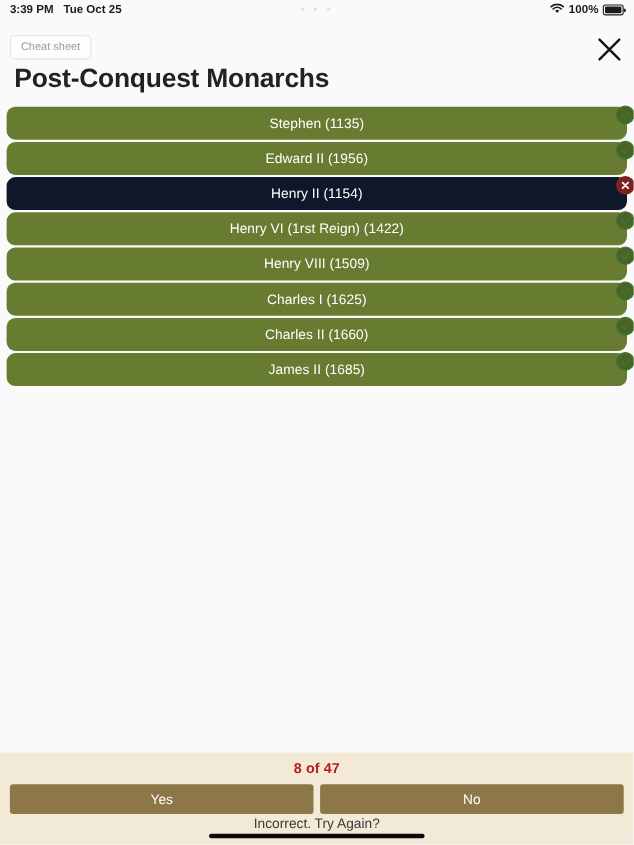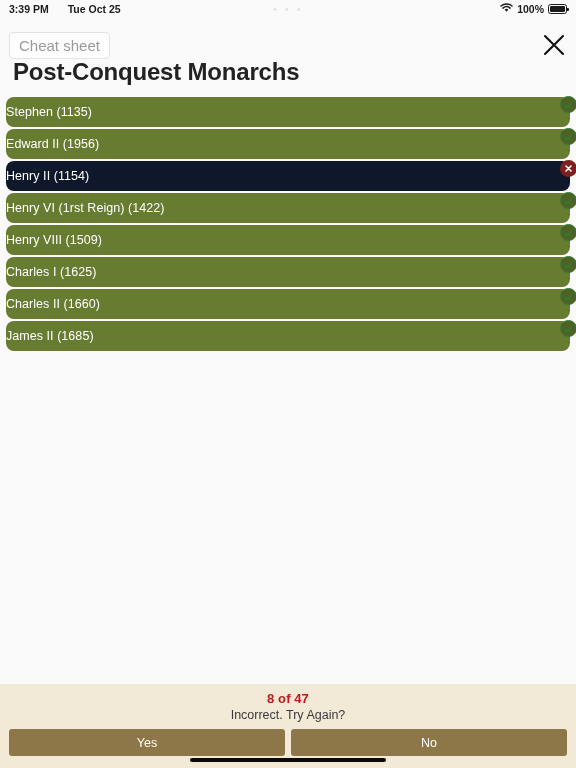--- a/index.html
+++ b/index.html
@@ -22,21 +22,21 @@
     width: 576px;
     height: 18px;
     display: flex;
     align-items: center;
     padding: 0 9px;
     font-size: 10.5px;
     font-weight: bold;
     color: #1c1c1e;
     background: #fafafa;
   }
-  #status-left { display: flex; align-items: center; gap: 19px; }
+  #status-left { display: flex; align-items: center; gap: 9px; }
   #status-center {
     position: absolute;
     left: 0; right: 0;
     text-align: center;
     color: #e2e2e2;
     font-size: 11px;
     letter-spacing: 2.5px;
     font-weight: normal;
     pointer-events: none;
   }
@@ -73,21 +73,21 @@
   #top-bar {
     position: absolute;
     top: 18px; left: 0;
     width: 576px;
     height: 38px;
   }
   #cheat-sheet-button {
     position: absolute;
     left: 9px; top: 14px;
     padding: 4px 9px;
-    font-size: 15px;
+    font-size: 10px;
     color: #9a9a9a;
     background: #fdfdfd;
     border: 1px solid #e4e4e4;
     border-radius: 4px;
     line-height: 1.15;
     cursor: pointer;
   }
   #close-button {
     position: absolute;
     right: 8px; top: 13px;
@@ -112,21 +112,21 @@
     width: 576px;
   }
   .answer-row {
     position: relative;
     margin: 0 0 2px 6px;
     width: 564px;
     height: 30px;
     border-radius: 8px;
     display: flex;
     align-items: center;
-    justify-content: flex-start;
+    justify-content: center;
     cursor: pointer;
   }
   .answer-row.correct { background: #677B31; }
   .answer-row.incorrect { background: #0f172a; }
   .answer-label {
     font-size: 12.5px;
     color: #ffffff;
     letter-spacing: 0.05px;
   }
   .status-badge {
@@ -296,19 +296,19 @@
       <span class="status-badge check">
         <svg width="10" height="10" viewBox="0 0 10 10">
           <path d="M2 5.2 L4 7.2 L8 2.6" stroke="#2f7d32" stroke-width="1.5" fill="none" stroke-linecap="round" stroke-linejoin="round"></path>
         </svg>
       </span>
     </div>
   </div>
 
 <div id="footer">
   <div id="progress-counter">8 of 47</div>
-  <div id="feedback-message">Incorrect. Try Again?</div>
   <div id="footer-buttons">
     <button class="footer-button">Yes</button>
     <button class="footer-button">No</button>
   </div>
+  <div id="feedback-message">Incorrect. Try Again?</div>
   <div id="home-indicator"></div>
 </div>
 
 </body></html>

